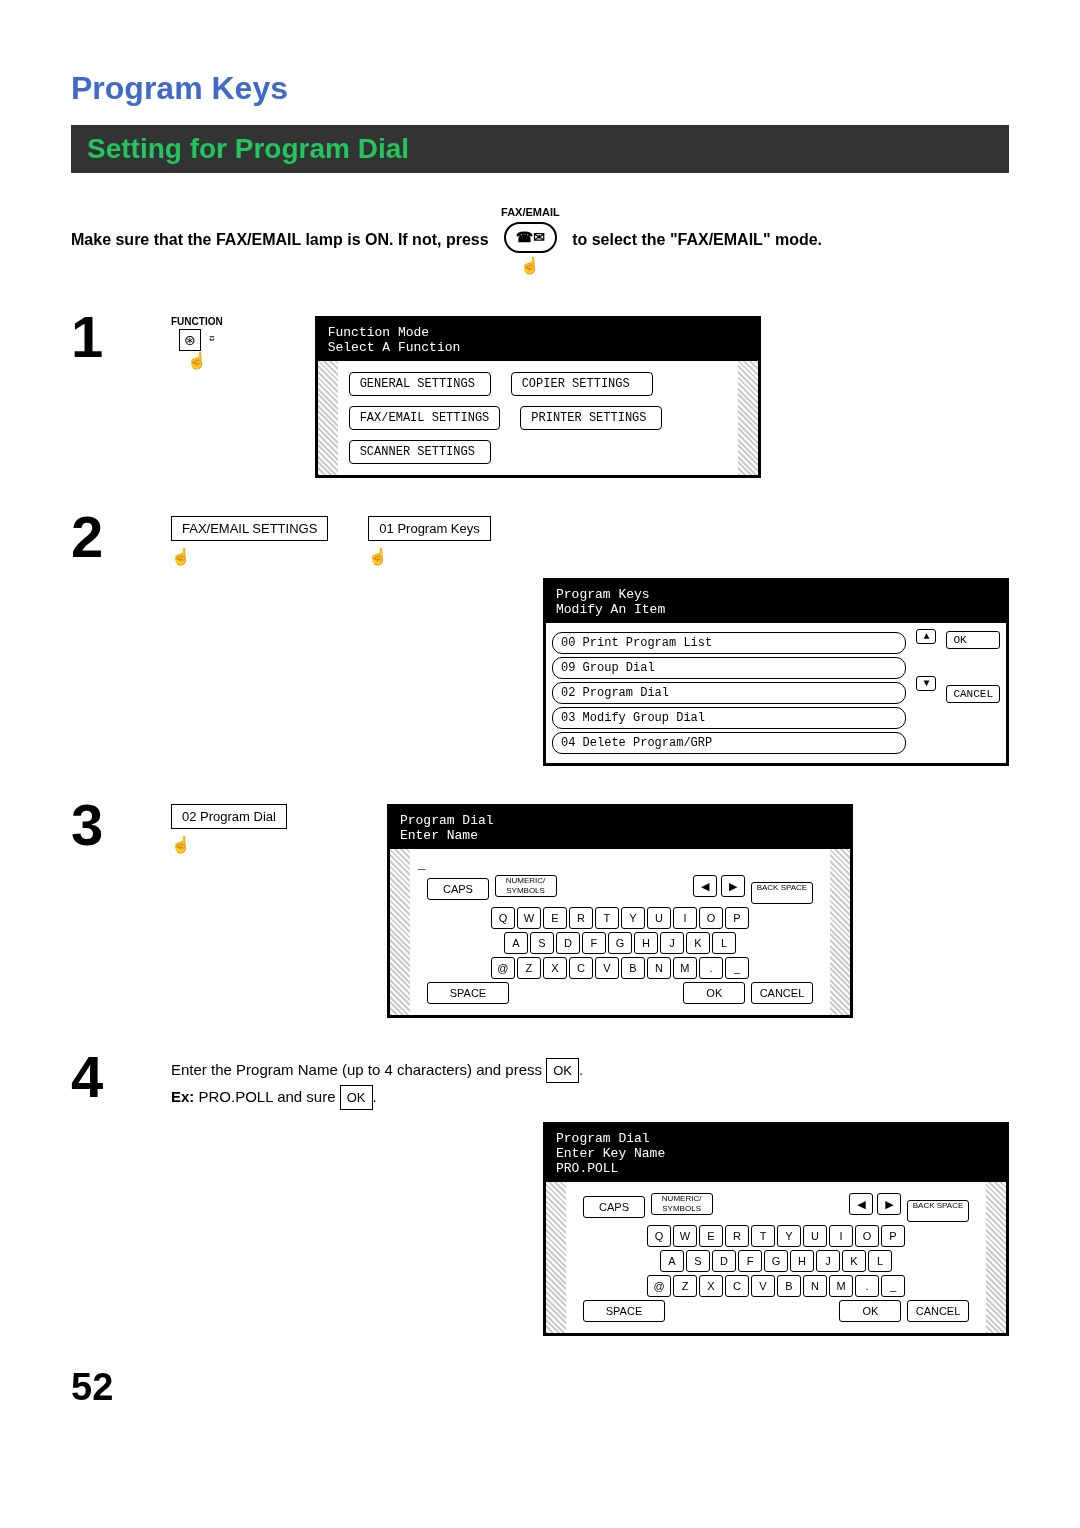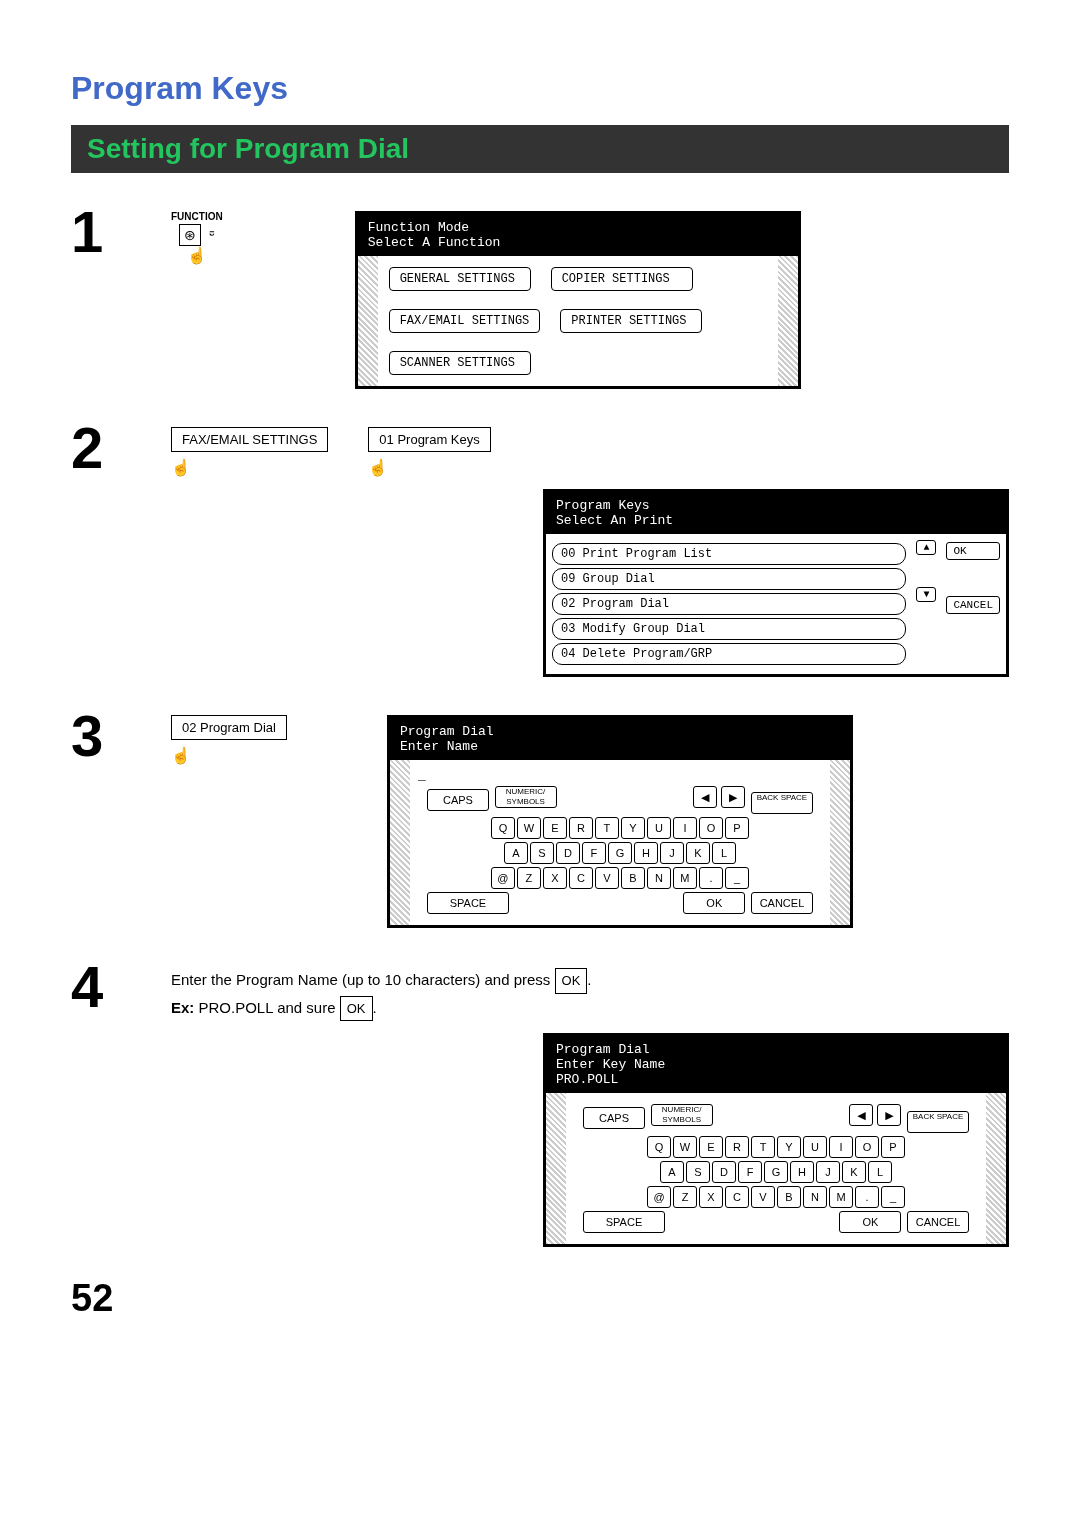--- a/index.html
+++ b/index.html
@@ -27,42 +27,51 @@
 .step-row{display:flex;align-items:flex-start;gap:20px}
 .kb-row{text-align:center;margin:3px 0}
 .kb-key{display:inline-block;border:1px solid #000;border-radius:3px;width:22px;height:20px;line-height:20px;font-size:11px;text-align:center;margin:0 1px;font-family:Arial}
 .kb-wide{width:60px}
 .kb-wider{width:80px}
 .ok-box{display:inline-block;border:1px solid #000;padding:0 6px;font-size:13px}
 .arrow-pair{display:inline-flex;gap:2px;vertical-align:middle}
 .side-col{display:flex;flex-direction:column;gap:6px;padding:6px 4px;font-size:11px}
 .step4-text{font-size:15px;line-height:1.8}
 .page-num{font-size:38px;font-weight:bold;margin-top:18px}
-.inline-btns{display:flex;flex-wrap:wrap;gap:12px;column-gap:14px}
+.inline-btns{display:flex;flex-wrap:wrap;gap:4px;column-gap:14px}
 .arrow-sm{border:1px solid #000;border-radius:3px;font-size:10px;padding:1px 6px;background:#fff}
 </style>
 </head>
 <body>
 
 <div class="page">
   <div class="main-title">Program Keys</div>
   <div class="section-bar">Setting for Program Dial</div>
 
+  <div class="intro">
+    <span>Make sure that the FAX/EMAIL lamp is ON.  If not, press</span>
+    <span class="fax-email-label">
+      <span style="font-size:11px;font-weight:bold">FAX/EMAIL</span><br>
+      <span class="icon-oval">☎✉</span><br>
+      <span class="click-hand">☝</span>
+    </span>
+    <span>to select the "FAX/EMAIL" mode.</span>
+  </div>
 
   <div class="step">
     <div class="step-num">1</div>
     <div class="step-body">
       <div class="step-row">
         <div style="text-align:center">
           <div class="function-label">FUNCTION</div>
           <span class="func-btn">⊛</span>
           <span>⏒</span><br>
           <span class="click-hand">☝</span>
         </div>
-        <div class="screen" style="margin-left:112px">
+        <div class="screen" style="margin-left:72px">
           <div class="screen-header">
             <div>Function Mode</div>
             <div>Select A Function</div>
           </div>
           <div class="screen-flex">
             <div class="hatch"></div>
             <div class="screen-main">
               <div class="inline-btns">
                 <span class="screen-btn">GENERAL SETTINGS</span>
                 <span class="screen-btn">COPIER SETTINGS</span>
@@ -87,21 +96,21 @@
           <span class="click-hand">☝</span>
         </div>
         <div>
           <div class="step-sub-btn">01 Program Keys</div><br>
           <span class="click-hand">☝</span>
         </div>
       </div>
       <div class="screen" style="width:460px;margin-top:12px">
         <div class="screen-header">
           <div>Program Keys</div>
-          <div>Select An Print</div>
+          <div>Modify An Item</div>
         </div>
         <div style="display:flex">
           <div style="flex:1;padding:6px">
             <div class="list-btn">00  Print Program List</div>
             <div class="list-btn">09  Group Dial</div>
             <div class="list-btn">02  Program Dial</div>
             <div class="list-btn">03  Modify Group Dial</div>
             <div class="list-btn">04  Delete Program/GRP</div>
           </div>
           <div class="side-col">
@@ -166,21 +175,21 @@
           </div>
         </div>
       </div>
     </div>
   </div>
 
   <div class="step">
     <div class="step-num">4</div>
     <div class="step-body">
       <div class="step4-text">
-        <span>Enter the Program Name (up to 10 characters) and press </span>
+        <span>Enter the Program Name (up to 4 characters) and press </span>
         <span class="ok-box">OK</span><span>.</span><br>
         <b>Ex:</b>
         <span>PRO.POLL and sure </span>
         <span class="ok-box">OK</span>.
       </div>
       <div class="screen" style="width:460px;margin-top:12px">
         <div class="screen-header">
           <div>Program Dial</div>
           <div>Enter Key Name</div>
           <div>PRO.POLL</div>

